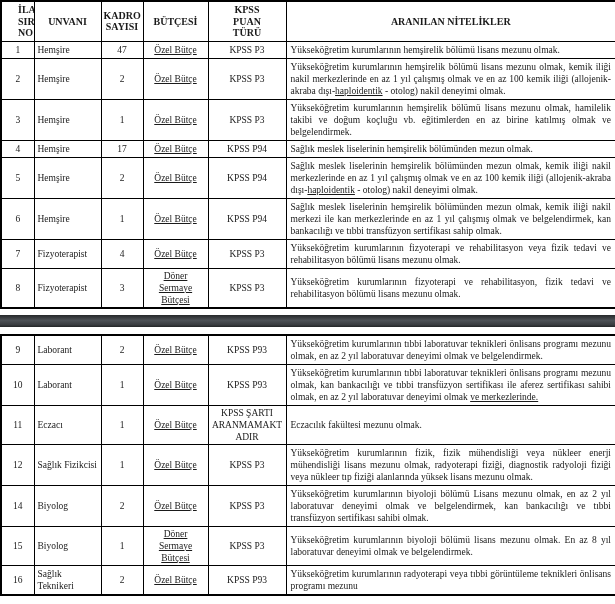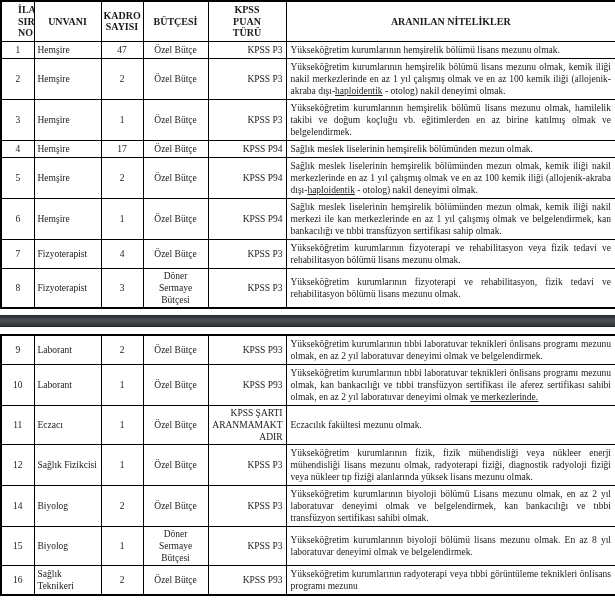--- a/index.html
+++ b/index.html
@@ -28,22 +28,22 @@
     text-align:center;
     white-space:pre-line;
     font-size:10px;
     line-height:11.5px;
     padding:2px 2px;
   }
   th.col-no{text-align:left;padding-left:16px;}
   .c-sira-no{text-align:center;}
   .c-unvan{text-align:left;}
   .c-kadro{text-align:center;}
-  .c-butce{text-align:center;}
-  .c-kpss{text-align:right;overflow-wrap:anywhere;}
+  .c-butce{text-align:center;text-decoration:underline;}
+  .c-kpss{text-align:center;overflow-wrap:anywhere;}
   .c-nitelik{text-align:justify;padding:2px 4px;margin-top:44px;}
   .separator{
     height:12px;
     margin:6px 0 7px 0;
     background:linear-gradient(#26282a 0%, #4d5156 45%, #3a3d41 80%, #232527 100%);
   }
   u{text-decoration:underline;}
 </style>
 </head>
 <body>

